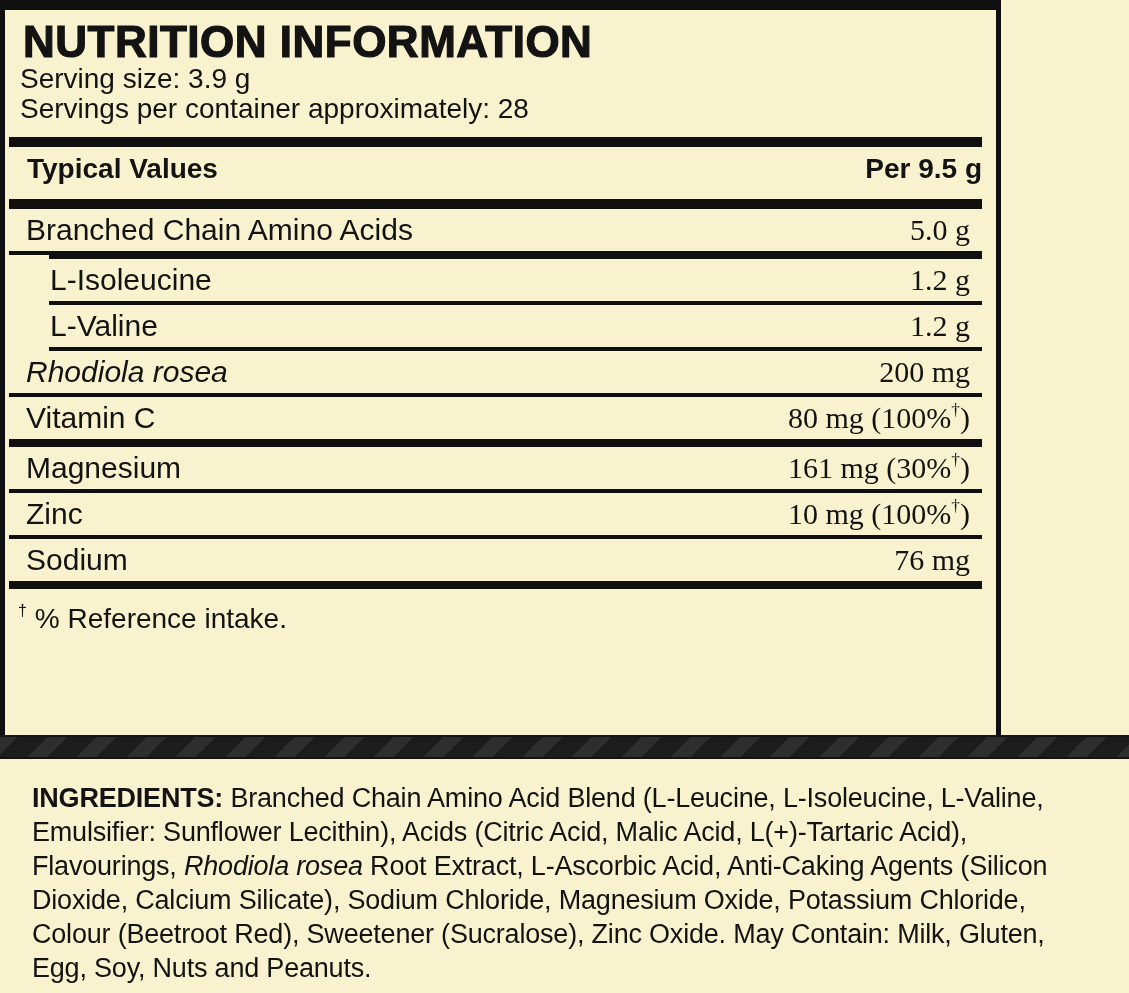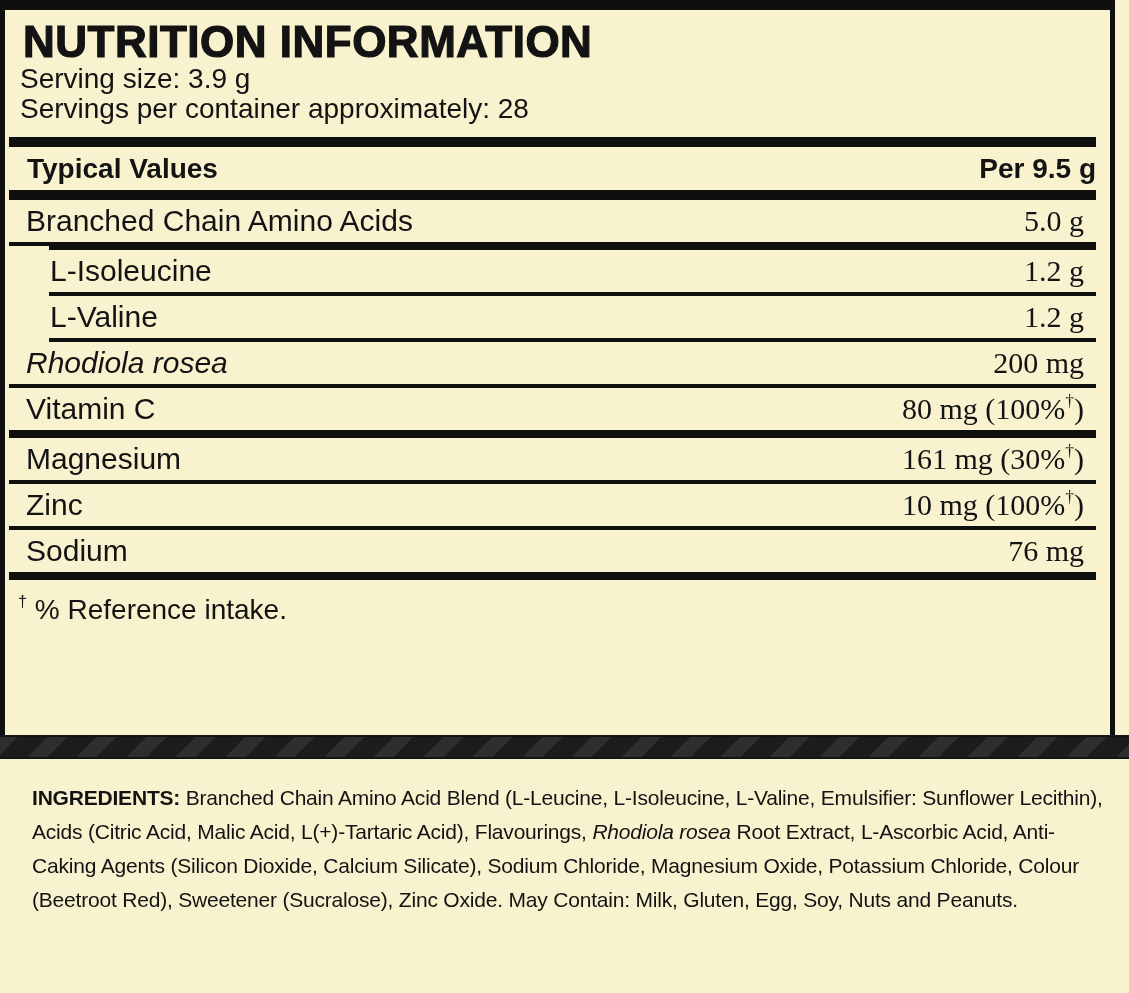--- a/index.html
+++ b/index.html
@@ -7,21 +7,21 @@
     position:relative;
     width:1129px;height:993px;
     background:#F9F2CF;
     font-family:"Liberation Sans",sans-serif;
     color:#131313;
     overflow:hidden;
   }
   
   .nbox{
     box-sizing:border-box;
-    width:1115px;height:735px;
+    width:1001px;height:735px;
     border:0 solid #0f0f0f;
     border-top-width:10px;
     border-left-width:5px;
     border-right-width:5px;
   }
   .title{
     margin:10px 0 0 18px;
     font-size:44px;line-height:44px;
     font-weight:900;
     letter-spacing:0.5px;
@@ -29,21 +29,21 @@
     white-space:nowrap;
   }
   .meta{margin-left:15px;font-size:28px;line-height:30px;}
   .rule{height:4px;background:#0f0f0f;margin:0 14px 0 4px;}
   .rule.thick{height:10px;}
   .rule.first{margin-top:13px;}
   .rule.sub{margin-left:44px;}
   .rule.bottom{height:8px;}
   .hdr{
     display:flex;justify-content:space-between;align-items:center;
-    height:43px;padding:0 14px 0 22px;
+    height:43px;padding:0 14px 9px 22px;
     font-size:28px;font-weight:bold;
   }
   .row{
     display:flex;justify-content:space-between;align-items:center;
     height:42px;padding:0 26px 0 21px;
     font-size:30px;
   }
   .row.sub{padding-left:45px;}
   .it{font-style:italic;}
   .val{white-space:nowrap;font-family:Liberation Serif, serif;}
@@ -56,21 +56,21 @@
   
   .stripe{
     width:1129px;height:24px;
     background:repeating-linear-gradient(135deg,#2e2e2e 0 14px,#1c1c1c 14px 35px);
     box-shadow:inset 0 2px 0 #141414, inset 0 -2px 0 #141414;
   }
   
   .ingr{
     margin:0;
     padding:22px 26px 0 32px;
-    font-size:21px;line-height:34px;
+    font-size:27px;line-height:34px;
     letter-spacing:-0.2px;
     color:#131313;
   }
   .ingr .b{font-weight:bold;}
 </style>
 </head>
 <body>
 
 <div class="root">
 

